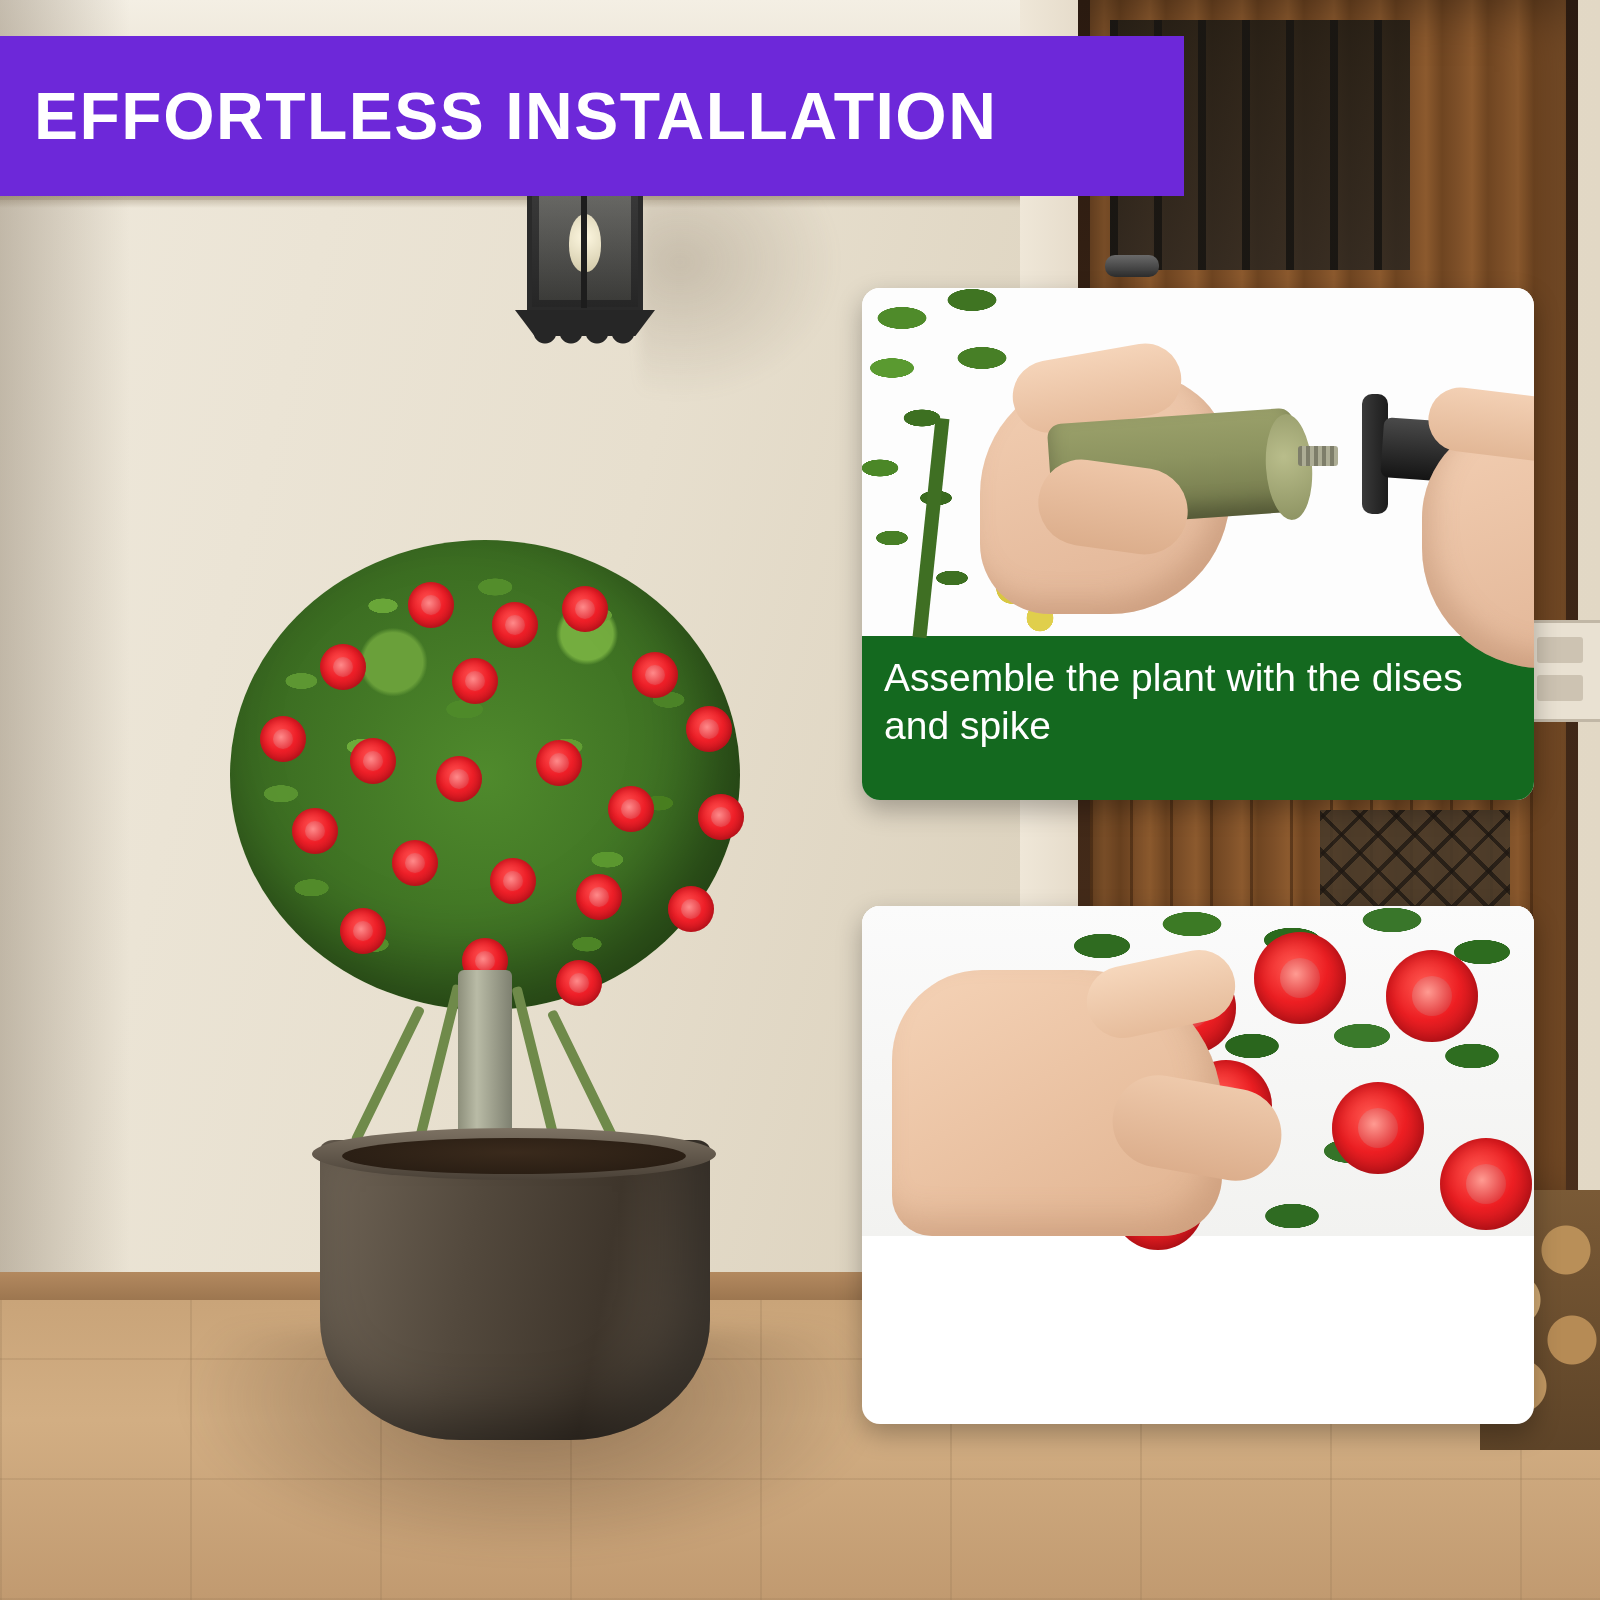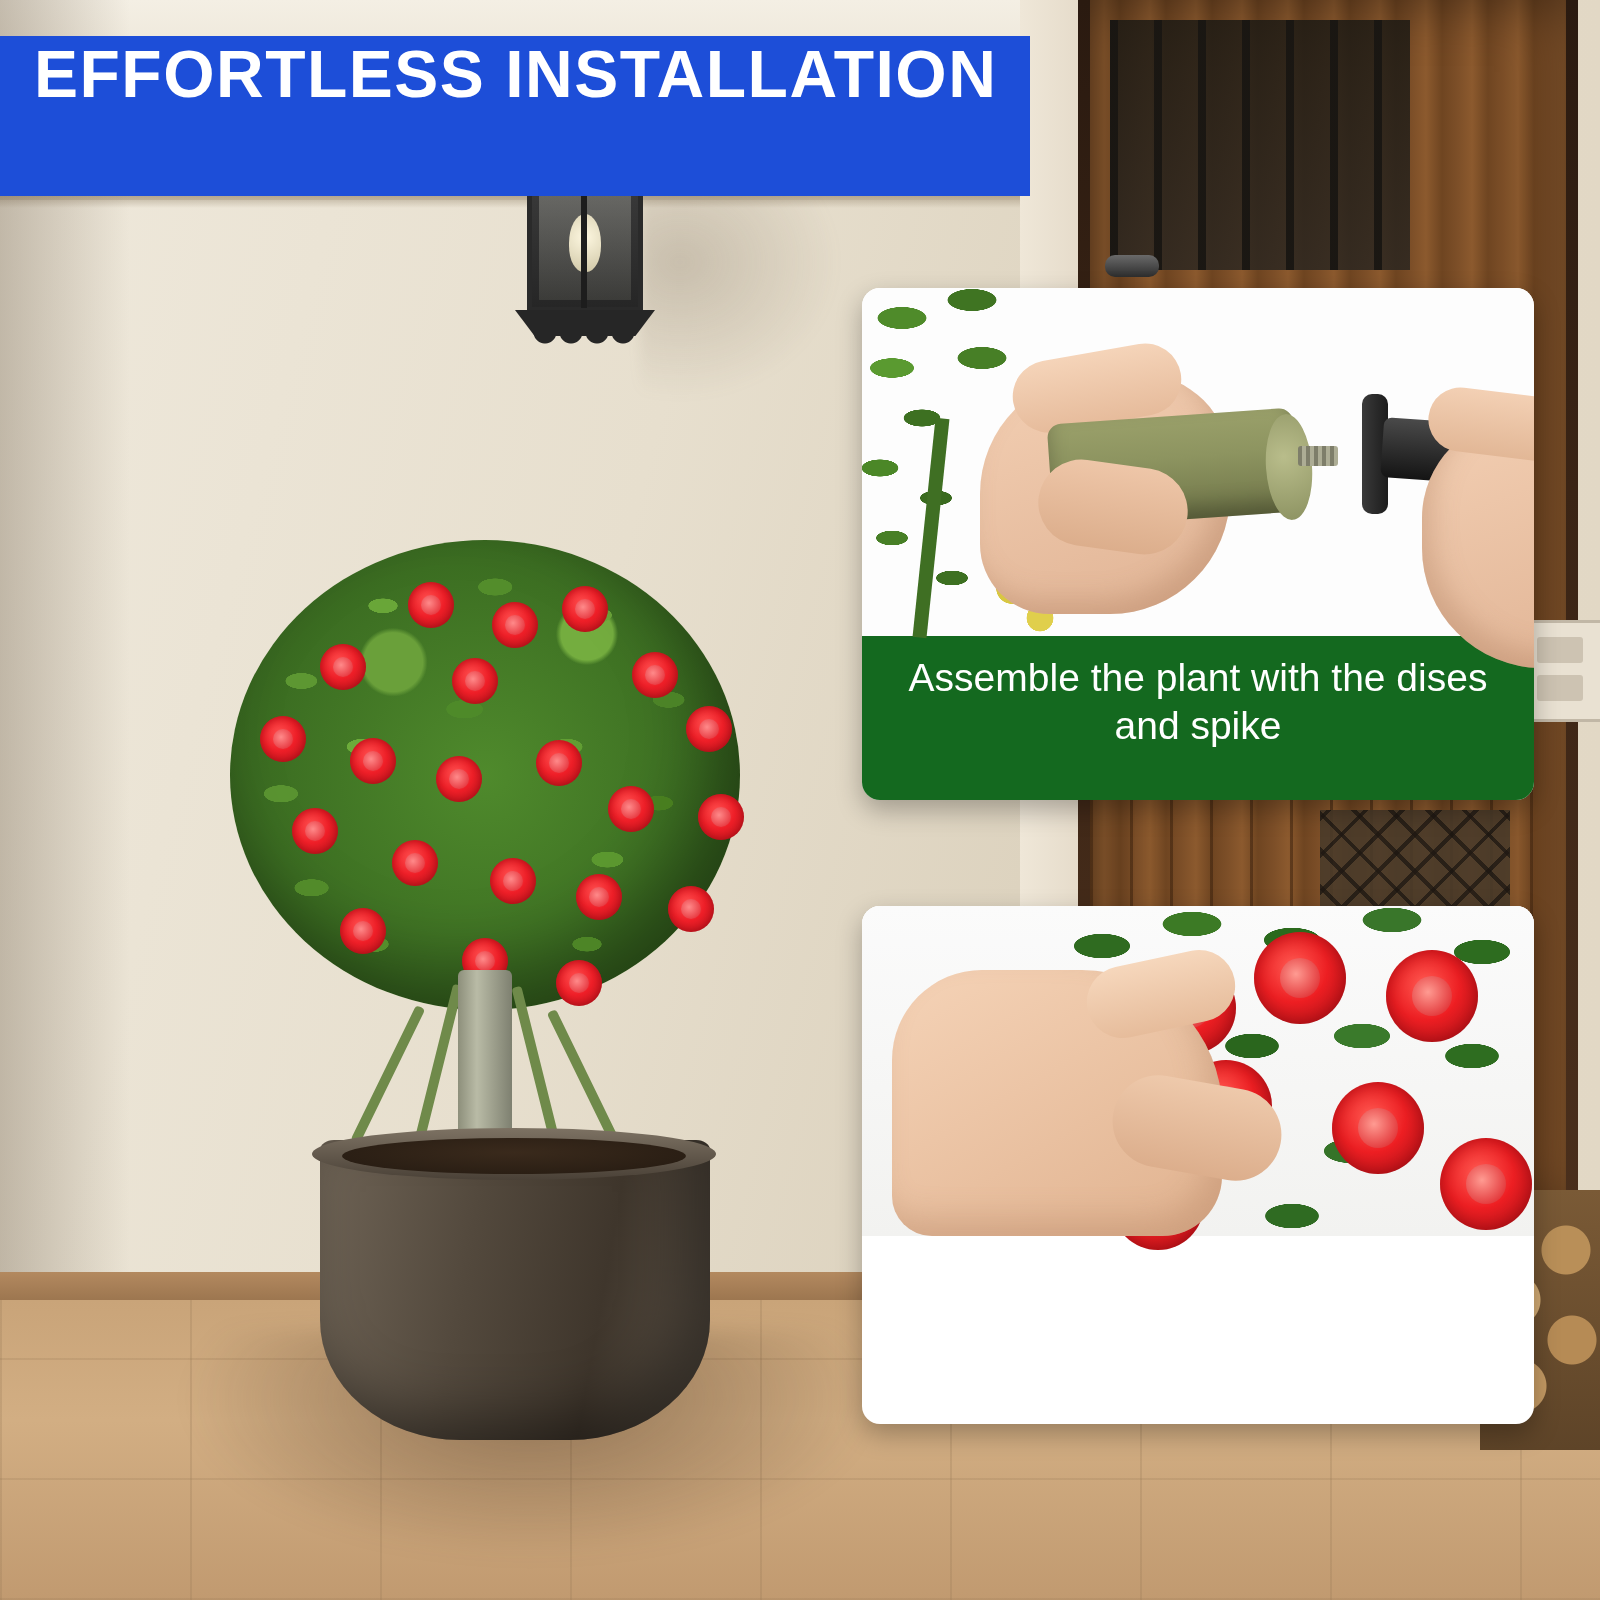--- a/index.html
+++ b/index.html
@@ -316,24 +316,24 @@
     left: 142px; top: 598px;
     width: 344px; height: 36px;
     border-radius: 50%;
     background: radial-gradient(ellipse at 50% 40%, #3a2a1c, #241a11);
   }
 
   
   .banner {
     position: absolute;
     left: 0; top: 36px;
-    width: 1030px; height: 160px;
-    background: #1d4ed8;
+    width: 1184px; height: 160px;
+    background: #6d28d9;
     display: flex;
-    align-items: flex-start;
+    align-items: center;
   }
   .banner-title {
     color: #ffffff;
     font-size: 66px;
     font-weight: bold;
     letter-spacing: 1.5px;
     padding-left: 34px;
     white-space: nowrap;
   }
 
@@ -351,21 +351,20 @@
   .card-photo {
     position: relative;
     width: 100%;
   }
   .card-1 .card-photo { height: 348px; background: #fdfdfd; }
   .card-2 .card-photo { height: 330px; background: #fafafa; }
 
   .card-caption {
     background: #14691f;
     color: #ffffff;
-    text-align: center;
     font-size: 39px;
     line-height: 1.22;
     padding: 18px 22px 22px;
     box-sizing: border-box;
   }
   .card-1 .card-caption { height: 164px; }
   .card-2 .card-caption { height: 188px; }
 
   
   .c1-foliage {

